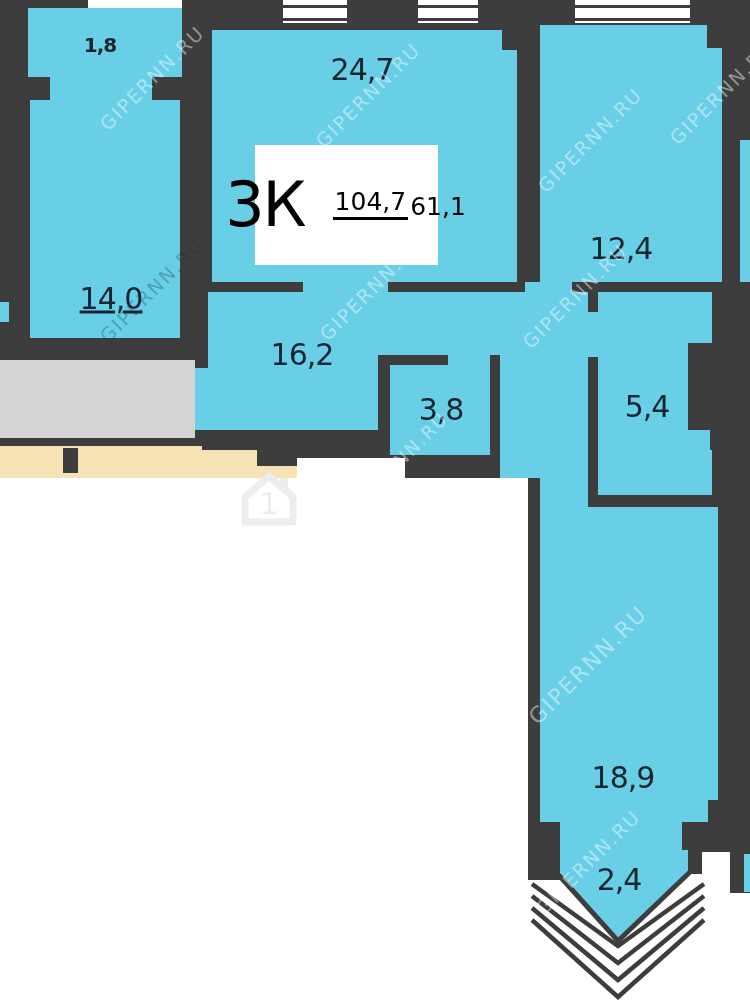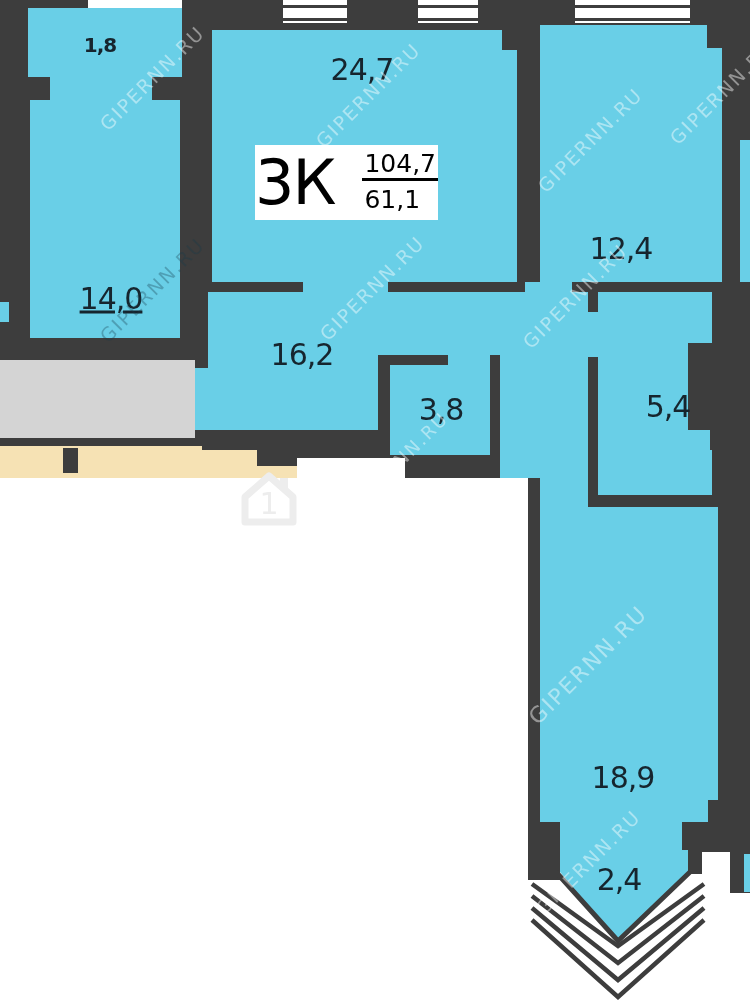--- a/index.html
+++ b/index.html
@@ -13,24 +13,24 @@
   .white{background:#ffffff;}
   .win{background:#ffffff;
        background:repeating-linear-gradient(to bottom,#ffffff 0 5px,#3d3d3d 5px 8px,#ffffff 8px 13px);}
   .win-plain{background:#ffffff;}
   .room-label{position:absolute;transform:translate(-50%,-50%);color:#16252e;
       font-size:30px;letter-spacing:-1px;white-space:nowrap;}
   .wm{position:absolute;transform:translate(-50%,-50%) rotate(-45deg);
       color:rgba(255,255,255,0.45);font-size:19px;letter-spacing:2px;white-space:nowrap;}
   .wm.dark-var{color:rgba(23,60,75,0.32);}
   .wm.big{font-size:22px;}
-  #titlebox{position:absolute;left:255px;top:145px;width:183px;height:75px;background:#fff;
+  #titlebox{position:absolute;left:255px;top:145px;width:183px;height:120px;background:#fff;
       display:flex;align-items:center;justify-content:center;color:#000;gap:28px;}
   #titlebox .big{font-size:62px;line-height:1;letter-spacing:-2px;}
-  #titlebox .frac{display:flex;flex-direction:column;align-items:flex-start;}
+  #titlebox .frac{display:flex;align-items:flex-start;}
   #titlebox .num{font-size:25px;line-height:1.1;border-bottom:3px solid #000;padding:0 2px 1px 2px;}
   #titlebox .den{font-size:25px;line-height:1.15;padding:5px 2px 0 2px;}
   #vladis{position:absolute;left:238px;top:470px;display:flex;align-items:center;}
   #vladis .txt{font-size:42px;font-weight:bold;letter-spacing:5px;color:#f1f1f1;
       text-shadow:1px 1px 2px rgba(0,0,0,0.16), -1px -1px 1px rgba(0,0,0,0.05);}
   svg{position:absolute;left:0;top:0;overflow:visible;}
 </style>
 </head>
 <body>
 
@@ -107,21 +107,21 @@
       <span class="den">61,1</span>
     </span>
   </div>
 
   <div class="room-label" style="left:100px;top:45px;font-size:20px;font-weight:bold;">1,8</div>
   <div class="room-label" style="left:362px;top:69px;">24,7</div>
   <div class="room-label" style="left:621px;top:248px;">12,4</div>
   <div class="room-label" style="left:111px;top:298px;text-decoration:underline;">14,0</div>
   <div class="room-label" style="left:302px;top:354px;">16,2</div>
   <div class="room-label" style="left:441px;top:409px;font-size:30px;">3,8</div>
-  <div class="room-label" style="left:668px;top:406px;text-align:right;">5,4</div>
+  <div class="room-label" style="left:647px;top:406px;text-align:right;">5,4</div>
   <div class="room-label" style="left:623px;top:777px;">18,9</div>
   <div class="room-label" style="left:619px;top:879px;">2,4</div>
 
   <span class="wm" style="left:152px;top:78px;">GIPERNN.RU</span>
   <span class="wm" style="left:368px;top:95px;">GIPERNN.RU</span>
   <span class="wm" style="left:590px;top:140px;">GIPERNN.RU</span>
   <span class="wm" style="left:722px;top:92px;">GIPERNN.RU</span>
   <span class="wm dark-var" style="left:152px;top:290px;">GIPERNN.RU</span>
   <span class="wm" style="left:372px;top:288px;">GIPERNN.RU</span>
   <span class="wm" style="left:575px;top:296px;">GIPERNN.RU</span>

